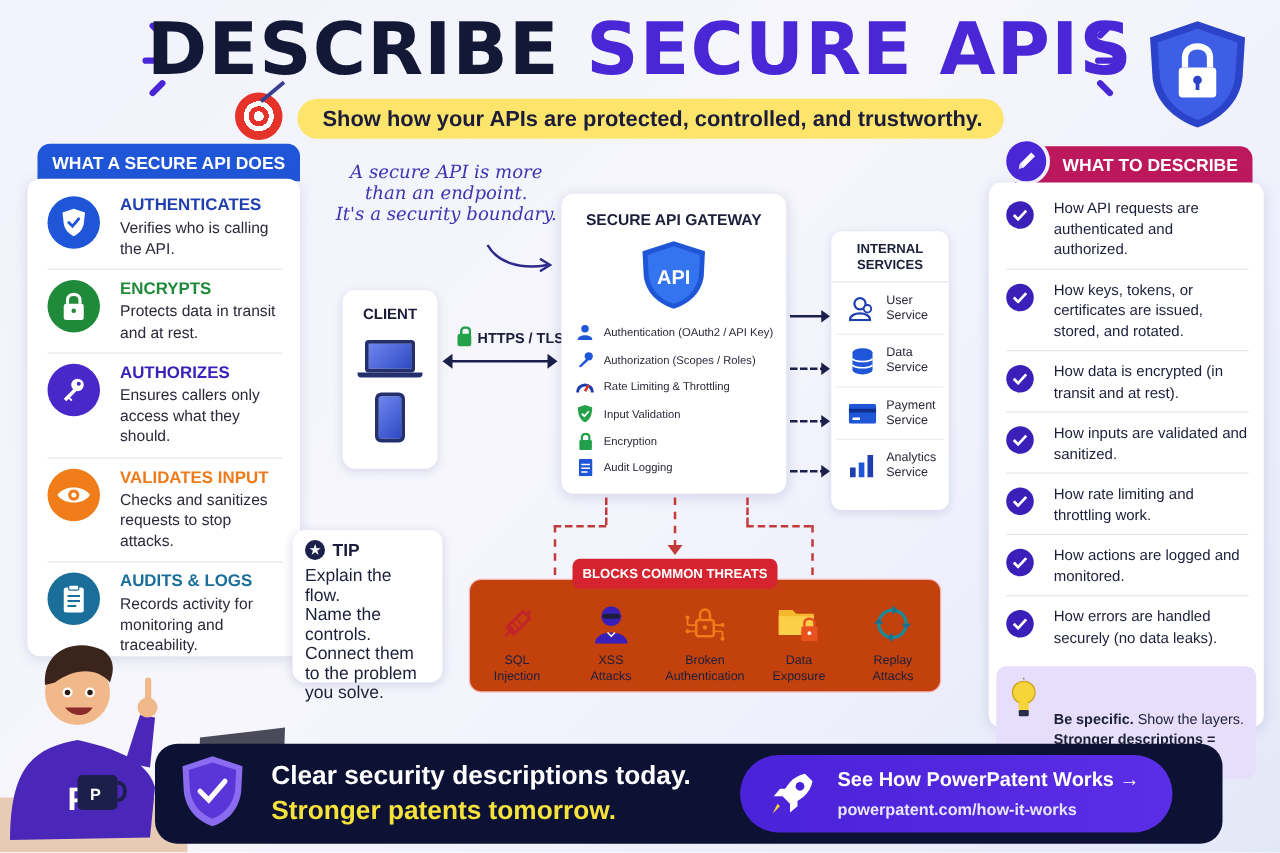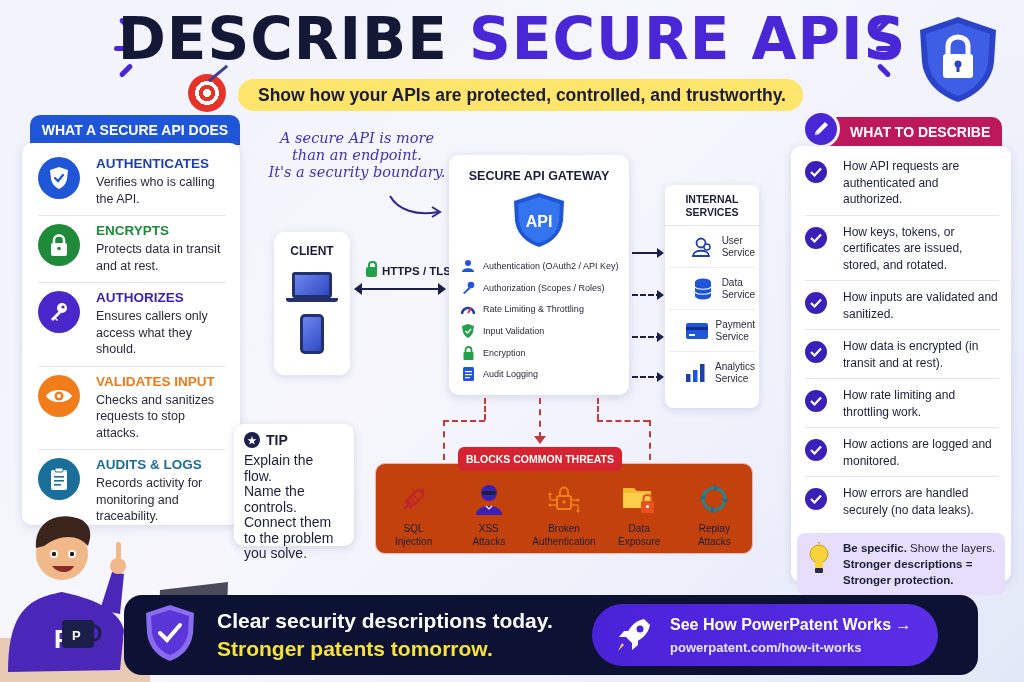--- a/index.html
+++ b/index.html
@@ -95,21 +95,21 @@
   .gw-list { margin-top: 6px; padding-left: 12px; }
   .gw-item { display: flex; align-items: center; height: 21.7px; font-size: 9px; color: #2a2a3a; }
   .gw-item .ico { width: 14px; height: 14px; margin-right: 8px; display: inline-flex; align-items: center; justify-content: center; }
 
   
   .services {
     left: 665px; top: 185px; width: 94px; height: 223px;
     background: #fff; border-radius: 8px; box-shadow: 0 2px 8px rgba(60,60,140,0.15);
   }
   .svc-head { text-align: center; font-size: 10.5px; font-weight: 800; line-height: 13px; padding: 8px 0 6px; border-bottom: 1px solid #e6e6ee; color: #1c1f3a; }
-  .svc { display: flex; align-items: center; height: 42px; padding-left: 10px; border-bottom: 1px solid #ececf2; margin: 0 4px; justify-content: flex-end; }
+  .svc { display: flex; align-items: center; height: 42px; padding-left: 10px; border-bottom: 1px solid #ececf2; margin: 0 4px; }
   .svc:last-child { border-bottom: none; }
   .svc .ico { width: 22px; height: 22px; margin-right: 8px; display: flex; align-items: center; justify-content: center; }
   .svc .lbl { font-size: 10px; line-height: 12px; color: #2a2a3a; }
 
   .svc-arrow { position: absolute; left: 632px; width: 30px; height: 0; }
   .svc-arrow.solid { border-top: 2px solid #1c1f4a; }
   .svc-arrow.dashed { border-top: 2px dashed #1c1f4a; }
   .svc-arrow::after { content: ""; position: absolute; right: -2px; top: -6px; border: 5px solid transparent; border-left: 7px solid #1c1f4a; border-right: none; }
 
   
@@ -156,21 +156,21 @@
     padding: 4px 12px 0 14px;
   }
   .chk-item { display: flex; border-bottom: 1px solid #e6e6ee; padding: 8px 0 7px; }
   .chk { width: 22px; height: 22px; border-radius: 50%; background: #3a1fb8; flex: 0 0 22px; margin-right: 16px; margin-top: 3px; display: flex; align-items: center; justify-content: center; }
   .chk-text { font-size: 12px; line-height: 16.5px; color: #1c1f3a; }
   .idea {
     margin: 8px -6px 0 -8px; background: #e6defa; border-radius: 8px;
     padding: 7px 8px 7px 10px; display: flex;
   }
   .bulb { width: 24px; flex: 0 0 24px; margin-right: 12px; margin-top: 2px; }
-  .idea-text { font-size: 11.5px; line-height: 16px; color: #1c1f3a; }
+  .idea-text { font-size: 11.5px; line-height: 16px; color: #1c1f3a; margin-top: 28px; }
   .idea-text b { font-weight: 800; }
 
   
   .char { left: 0; top: 490px; width: 240px; height: 192px; }
 
   
   .footer {
     left: 124px; top: 595px; width: 854px; height: 80px;
     background: #0d1133; border-radius: 18px;
   }
@@ -564,29 +564,29 @@
         </svg>
       </span>
     <span class="chk-text">How keys, tokens, or certificates are issued, stored, and rotated.</span>
   </div>
   <div class="chk-item">
     <span class="chk">
         <svg width="12" height="10" viewBox="0 0 12 10">
           <path d="M1 5 L4.5 8.5 L11 1.5" stroke="#fff" stroke-width="2.2" fill="none"></path>
         </svg>
       </span>
-    <span class="chk-text">How inputs are validated and sanitized.</span>
+    <span class="chk-text">How data is encrypted (in transit and at rest).</span>
   </div>
   <div class="chk-item">
     <span class="chk">
         <svg width="12" height="10" viewBox="0 0 12 10">
           <path d="M1 5 L4.5 8.5 L11 1.5" stroke="#fff" stroke-width="2.2" fill="none"></path>
         </svg>
       </span>
-    <span class="chk-text">How data is encrypted (in transit and at rest).</span>
+    <span class="chk-text">How inputs are validated and sanitized.</span>
   </div>
   <div class="chk-item">
     <span class="chk">
         <svg width="12" height="10" viewBox="0 0 12 10">
           <path d="M1 5 L4.5 8.5 L11 1.5" stroke="#fff" stroke-width="2.2" fill="none"></path>
         </svg>
       </span>
     <span class="chk-text">How rate limiting and throttling work.</span>
   </div>
   <div class="chk-item">

